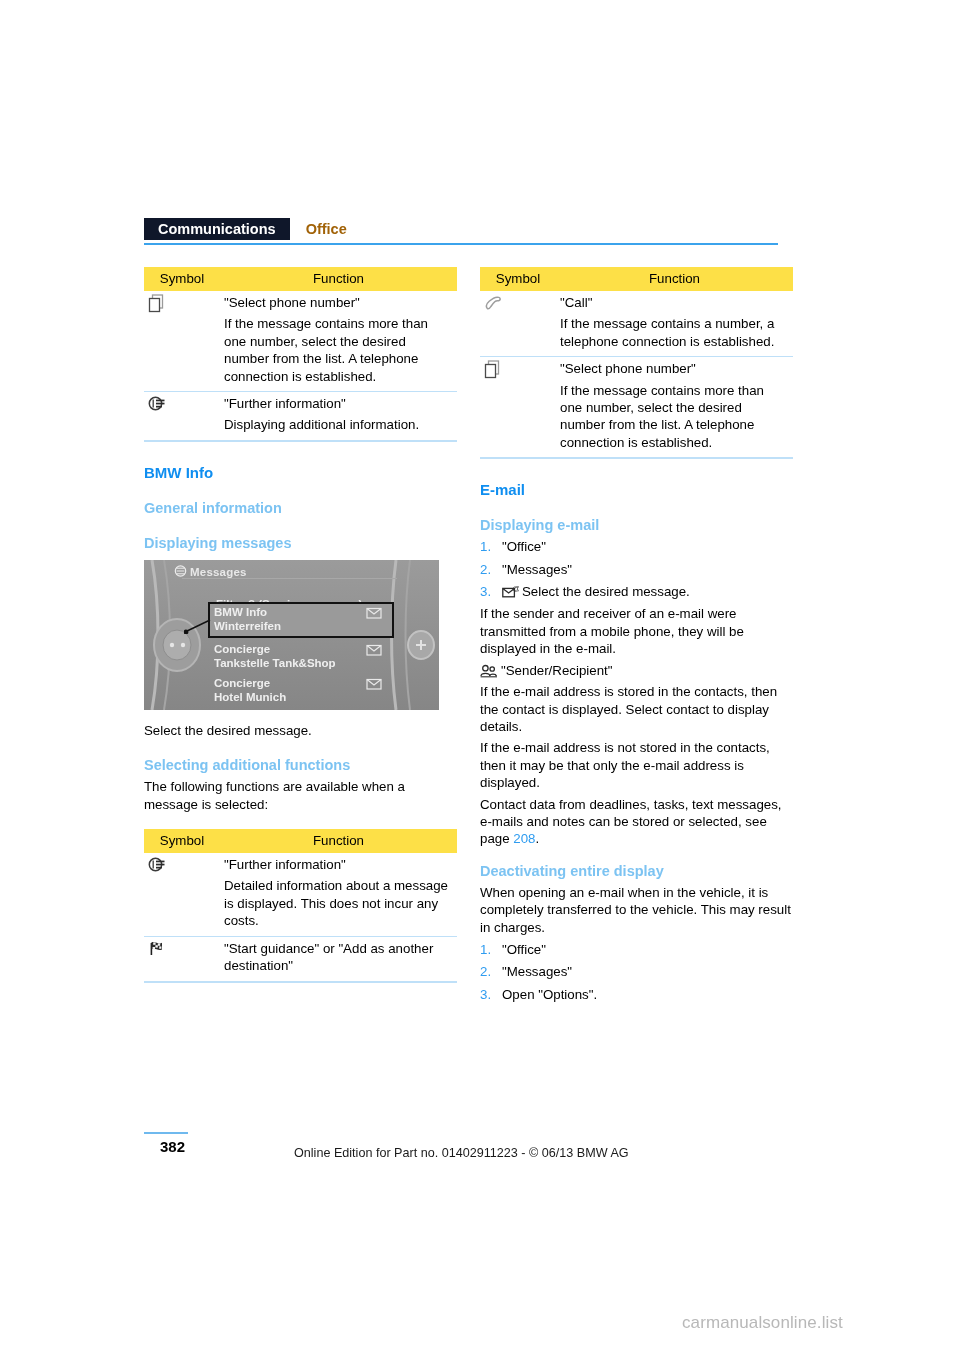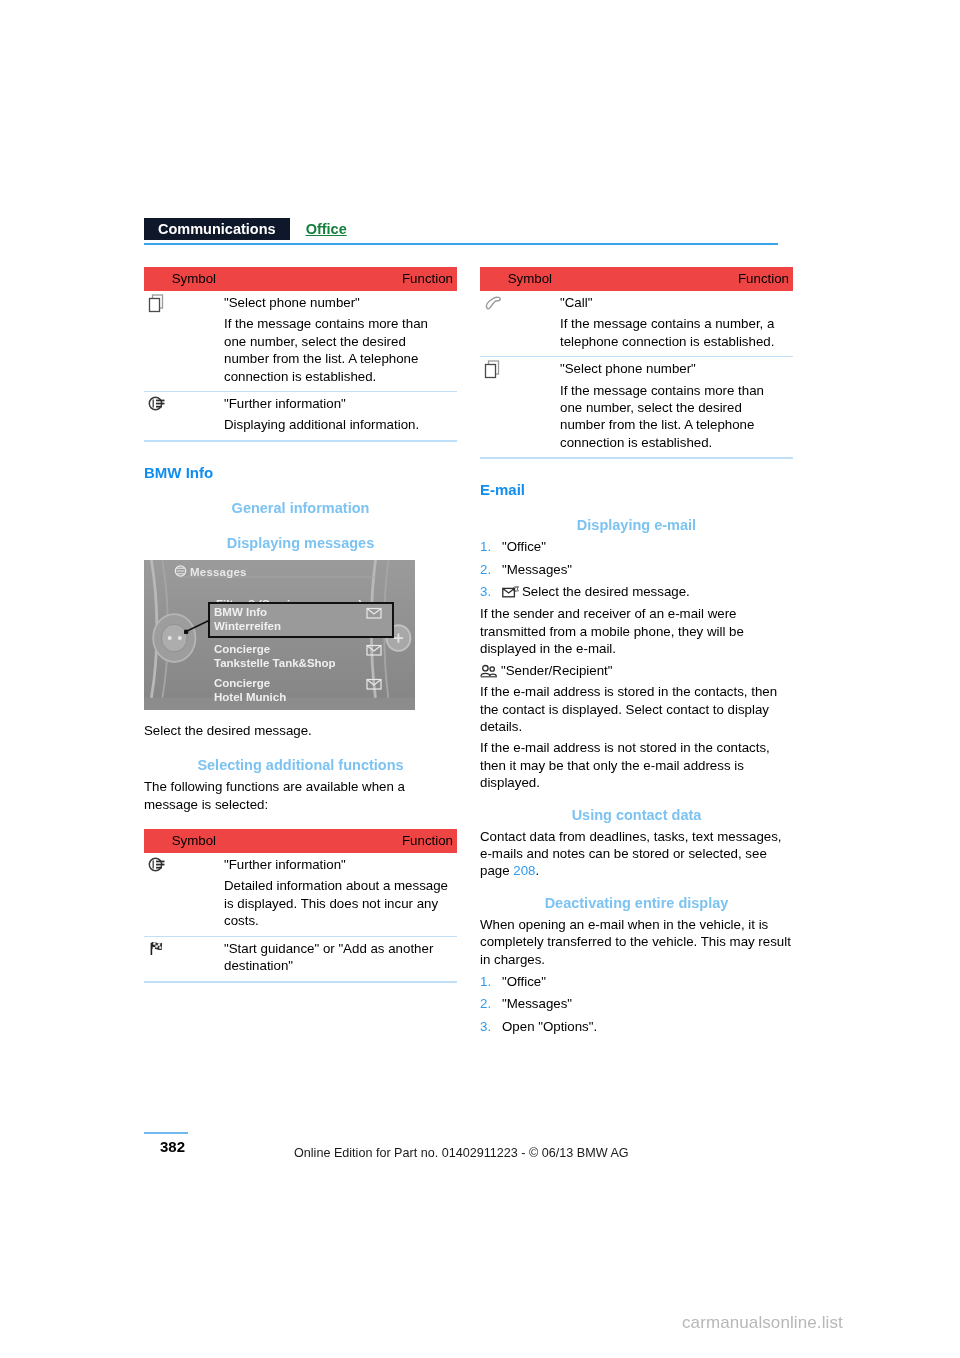--- a/index.html
+++ b/index.html
@@ -31,27 +31,26 @@
   .tab-active {
     background: #0f172a;
     color: #ffffff;
     font-weight: bold;
     font-size: 14.5px;
     padding: 3px 14px 3px 14px;
     line-height: 16px;
     white-space: nowrap;
   }
   .tab-inactive {
-    color: #15803d;
+    color: #a16207;
     font-weight: bold;
     font-size: 14.5px;
     padding: 3px 14px 3px 16px;
     line-height: 16px;
     white-space: nowrap;
-    text-decoration: underline;
   }
   .header-rule {
     position: absolute;
     left: 144px;
     top: 243px;
     width: 634px;
     height: 1.6px;
     background: #3ba3ec;
   }
 
@@ -75,21 +74,20 @@
     color: #0f8ef0;
     margin: 22px 0 13px 0;
     line-height: 18px;
   }
   h2.sub {
     font-size: 14.5px;
     font-weight: bold;
     color: #7cc3f2;
     margin: 17px 0 4px 0;
     line-height: 18px;
-    text-align: center;
   }
   h2.sub.tight {
     margin-top: 14px;
   }
   p.body {
     font-size: 13.3px;
     line-height: 17.4px;
     margin: 0 0 0 0;
     color: #000;
   }
@@ -125,24 +123,24 @@
     flex: 1;
   }
 
   
   table.symtab {
     border-collapse: collapse;
     width: 100%;
     margin: 4px 0 0 0;
   }
   table.symtab th {
-    background: #ef4444;
+    background: #fde047;
     font-size: 13.3px;
     font-weight: normal;
-    text-align: right;
+    text-align: center;
     padding: 3px 4px 4px 4px;
     line-height: 17px;
   }
   table.symtab th.c-sym { width: 68px; }
   table.symtab td {
     vertical-align: top;
     font-size: 13.3px;
     line-height: 17.4px;
     padding: 3px 4px 6px 4px;
   }
@@ -171,21 +169,21 @@
     display: inline-block;
     vertical-align: -3px;
     margin-right: 3px;
     line-height: 0;
   }
   .ico-inline svg { display: block; }
 
   
   .shot {
     position: relative;
-    width: 271px;
+    width: 295px;
     height: 150px;
     margin: 8px 0 5px 0;
     background: #8c8c8c;
     overflow: hidden;
   }
   .shot-inner { position: absolute; inset: 0; }
   .shot-title {
     position: absolute;
     left: 46px;
     top: 6px;
@@ -528,21 +526,20 @@
           <circle cx="12.2" cy="5" r="2.2" fill="none" stroke="#2b2b2b" stroke-width="1.3"></circle>
           <path d="M1 12 C1.4 8.6 9.4 8.6 9.8 12" fill="none" stroke="#2b2b2b" stroke-width="1.3"></path>
           <path d="M9.6 12 C10 9.4 15.8 9.4 16.4 12" fill="none" stroke="#2b2b2b" stroke-width="1.3"></path>
           <path d="M0.6 12.8 h16.4" stroke="#2b2b2b" stroke-width="1.1"></path>
         </svg>
       </span><span>"Sender/Recipient"</span>
     </p>
     <p class="body" style="margin-top:4px;">If the e-mail address is stored in the contacts, then the contact is displayed. Select contact to display details.</p>
     <p class="body" style="margin-top:4px;">If the e-mail address is not stored in the contacts, then it may be that only the e-mail address is displayed.</p>
 
-    <h2 class="sub tight">Using contact data</h2>
     <p class="body">
       <span>Contact data from deadlines, tasks, text messages, e-mails and notes can be stored or selected, see page </span><span class="xref">208</span><span>.</span>
     </p>
 
     <h2 class="sub tight">Deactivating entire display</h2>
     <p class="body">When opening an e-mail when in the vehicle, it is completely transferred to the vehicle. This may result in charges.</p>
     <ol class="steps" style="margin-top:5px;">
       <li>
         <span class="num">1.</span>
         <span class="stxt">"Office"</span>

